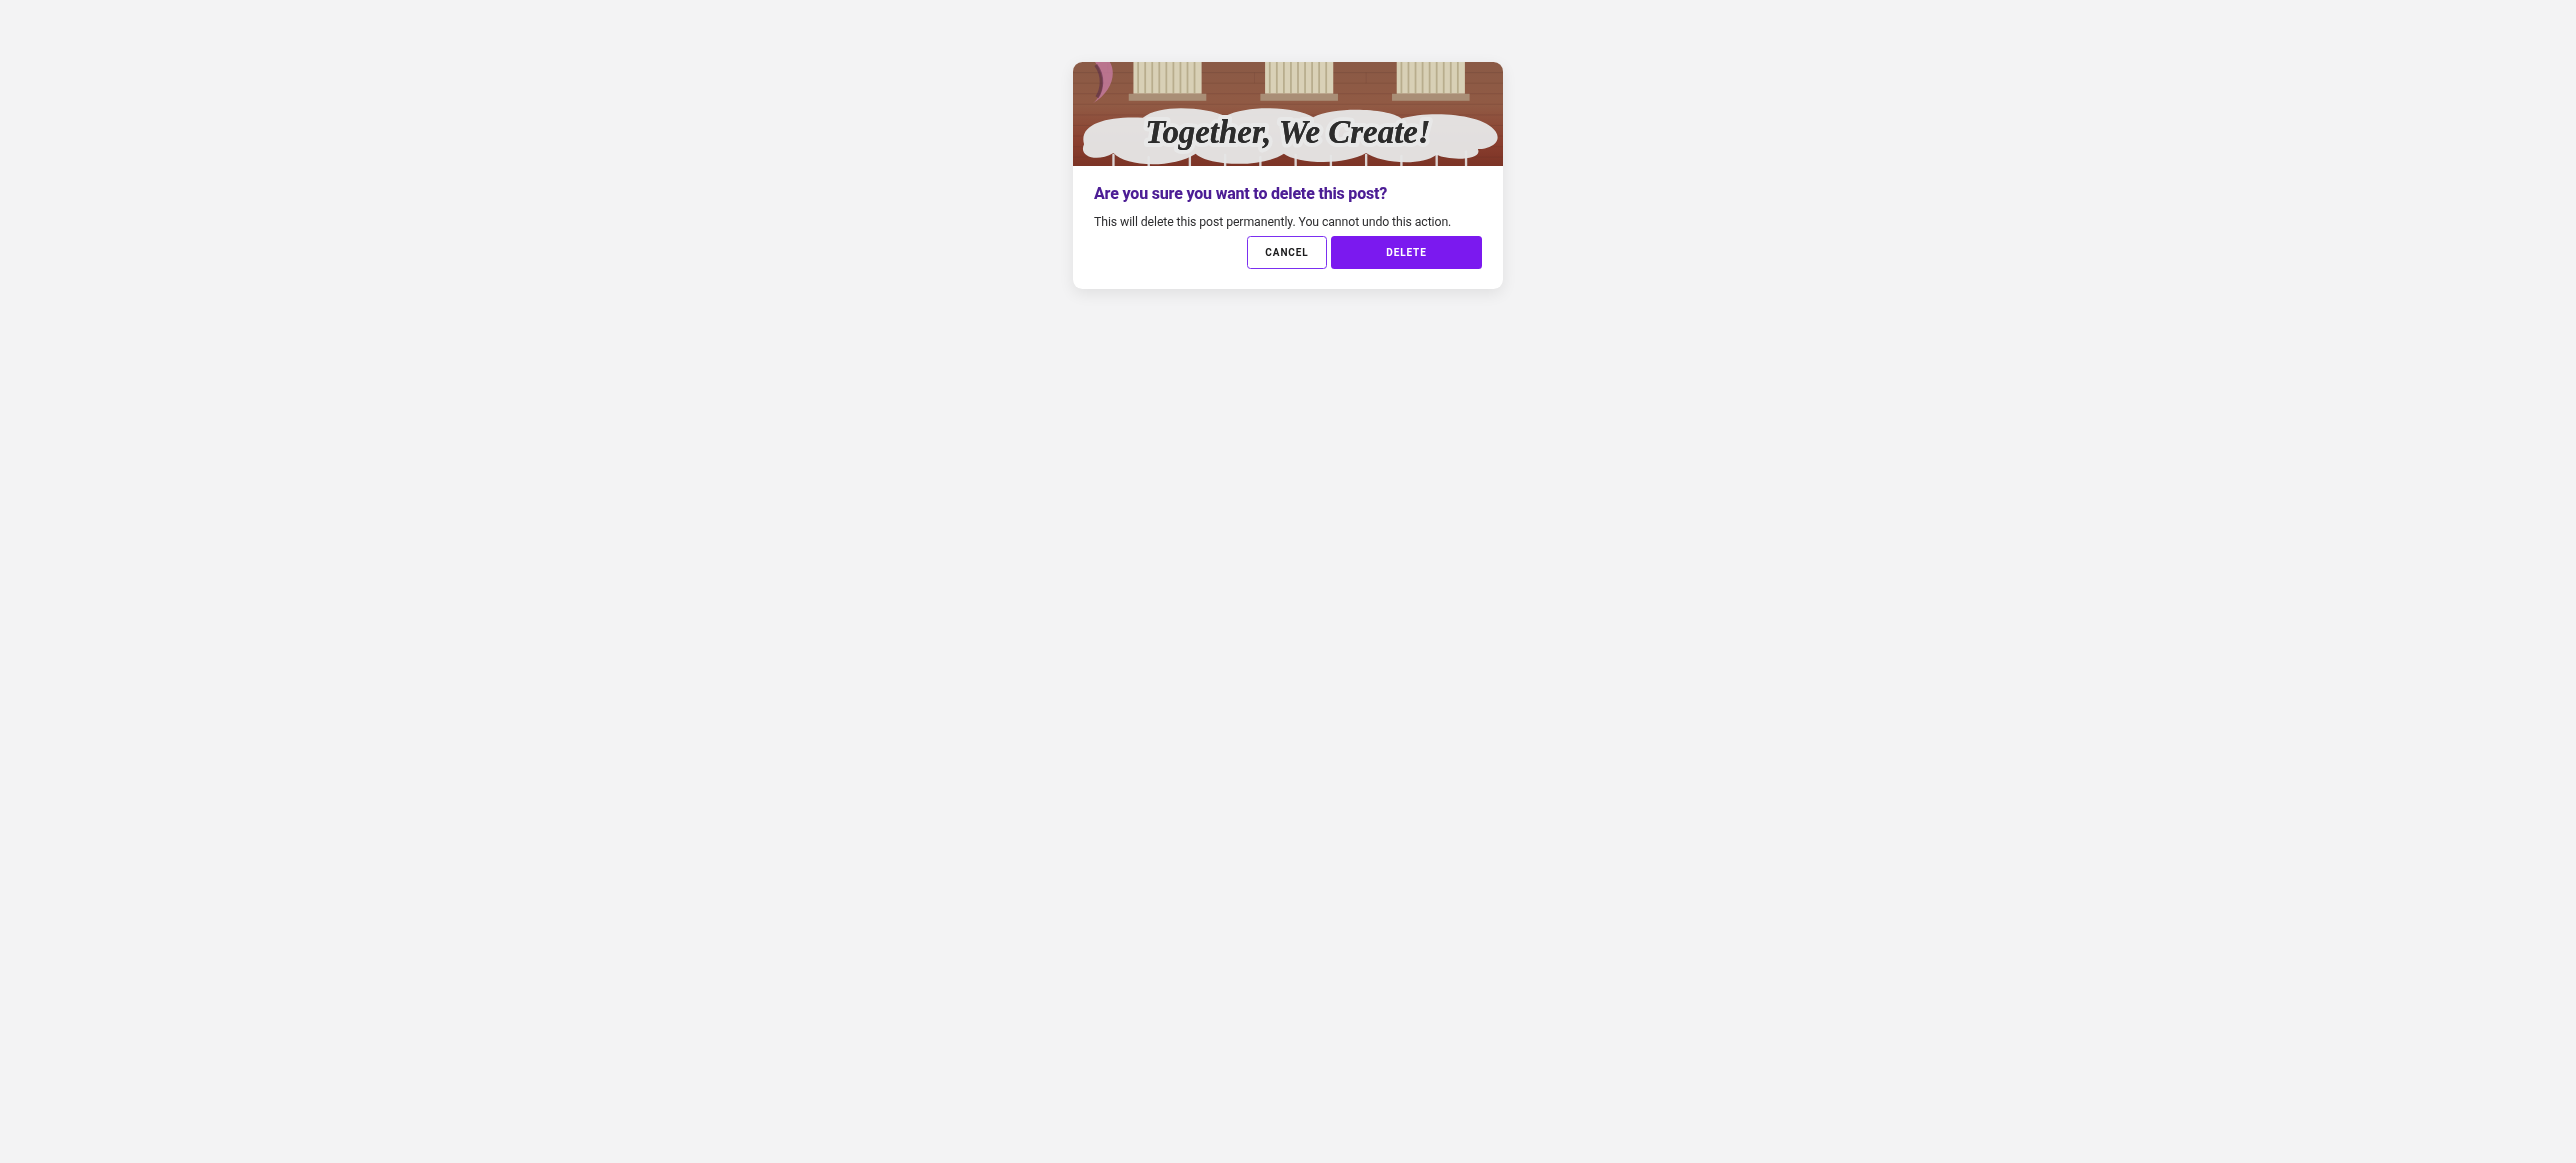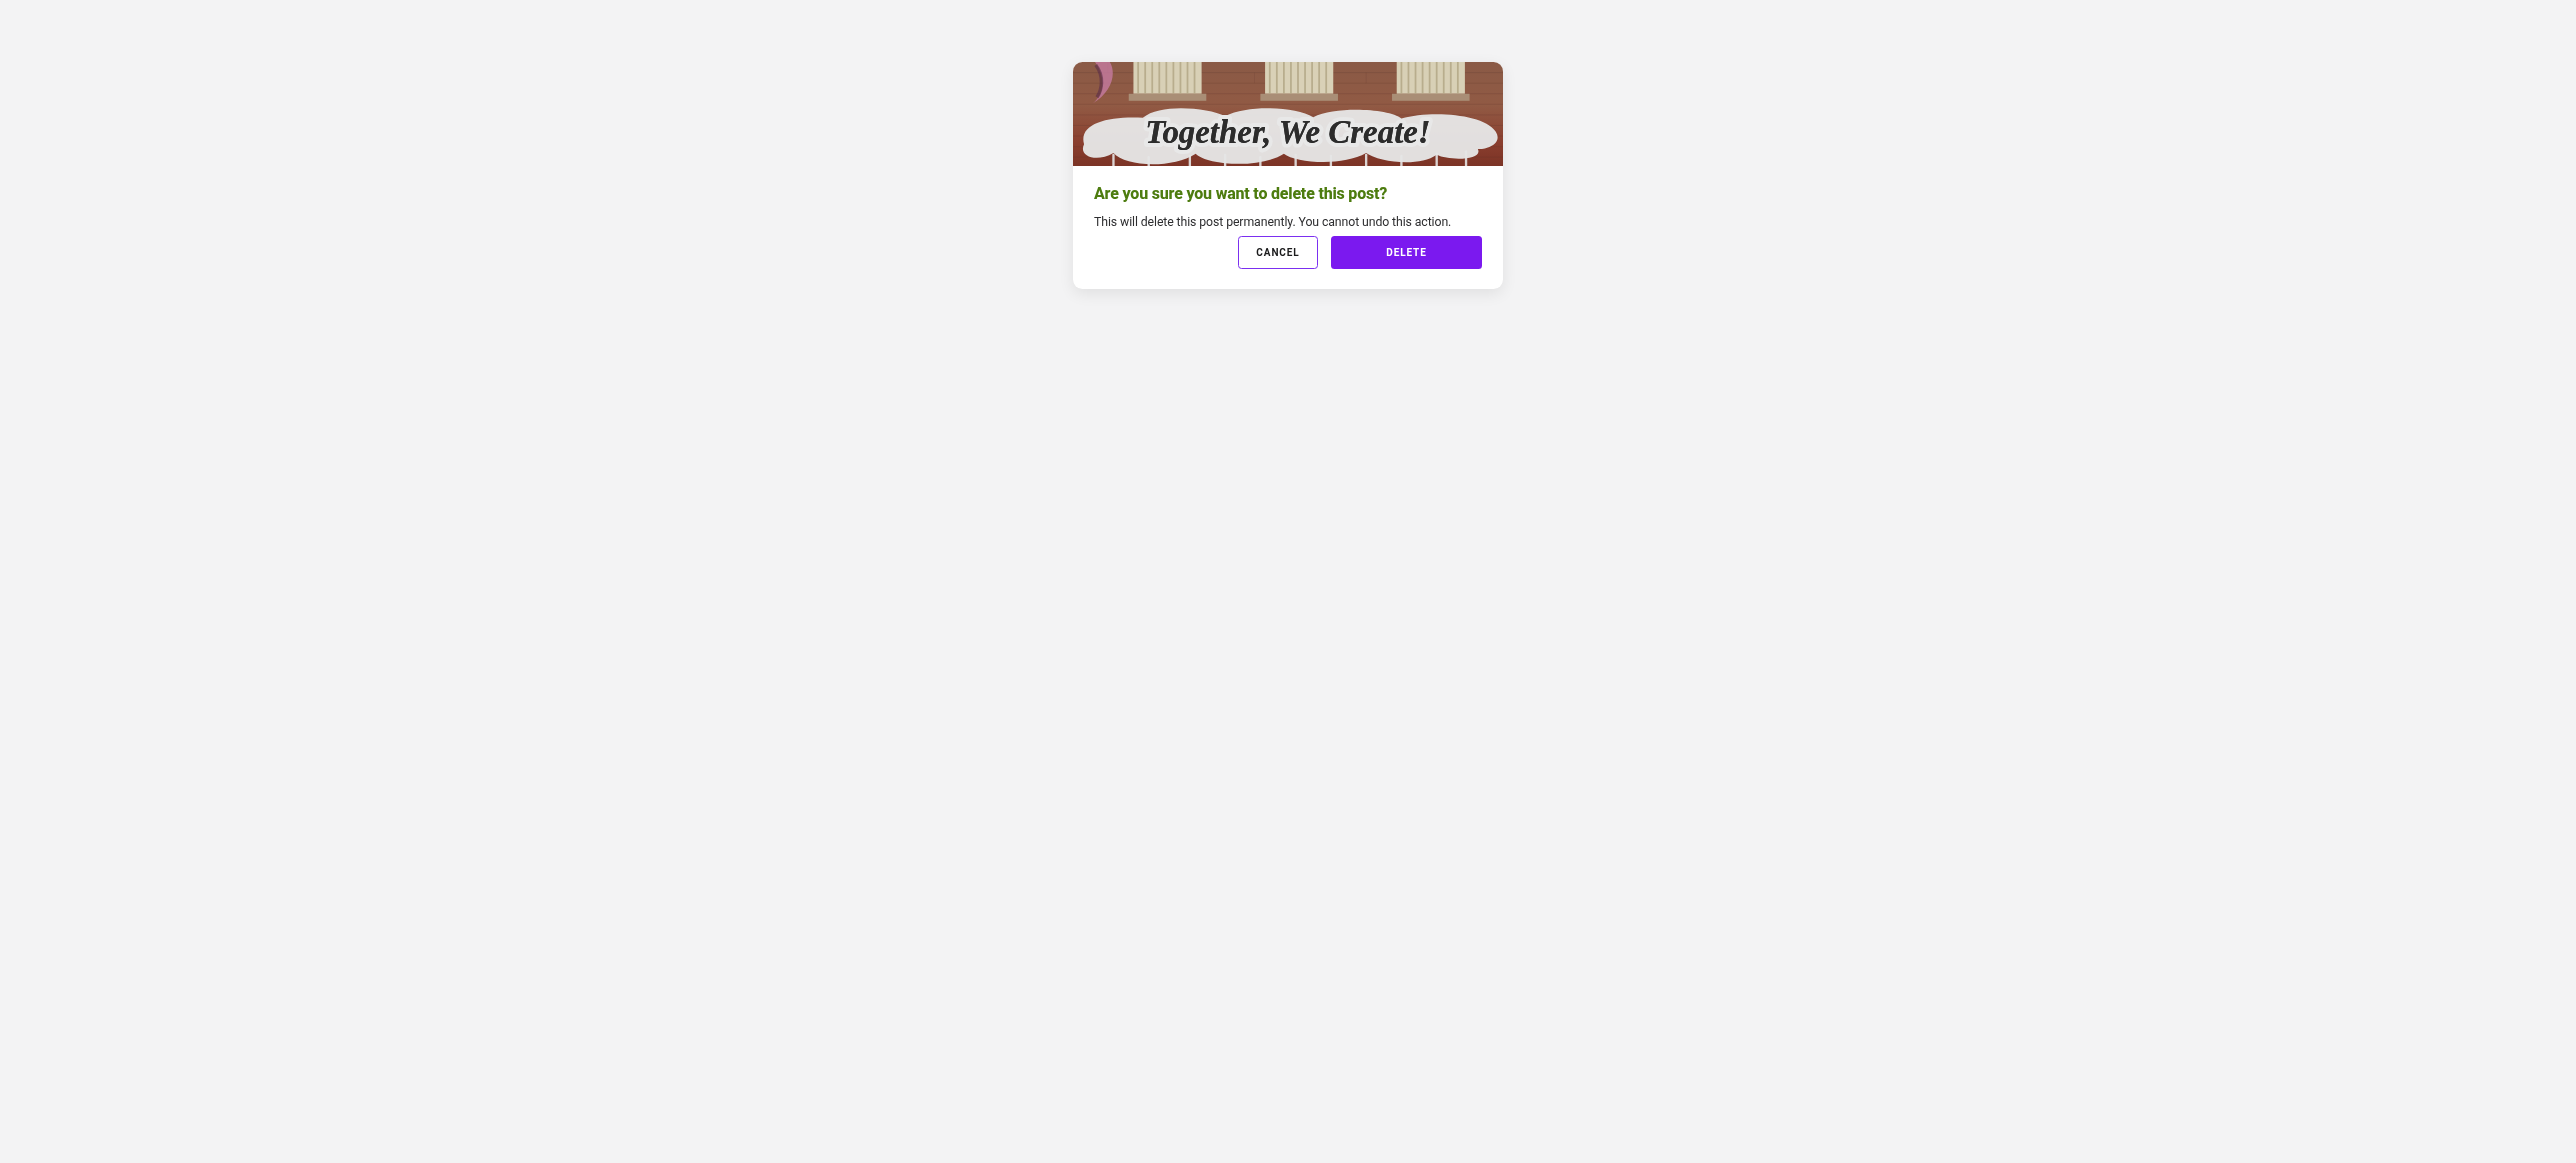--- a/index.html
+++ b/index.html
@@ -37,40 +37,40 @@
 
     .dialog-image svg { display: block; }
 
     .dialog-body {
       padding: 17.6px 21px 20px 21px;
     }
 
     .dialog-title {
       font-size: 16px;
       font-weight: 800;
-      color: #4d7c0f;
+      color: #4c1d95;
       letter-spacing: -0.2px;
       margin-bottom: 9.4px;
       line-height: 1.25;
     }
 
     .dialog-text {
       font-size: 12.3px;
       color: #2e2e30;
       line-height: 1.52;
       font-weight: 400;
       letter-spacing: -0.1px;
       margin-bottom: 4px;
       max-width: 375px;
     }
 
     .dialog-actions {
       display: flex;
       justify-content: flex-end;
-      gap: 13px;
+      gap: 4px;
     }
 
     .btn {
       min-width: 80px;
       height: 33px;
       border-radius: 3.5px;
       font-size: 10px;
       font-weight: 700;
       letter-spacing: 0.9px;
       display: inline-flex;

